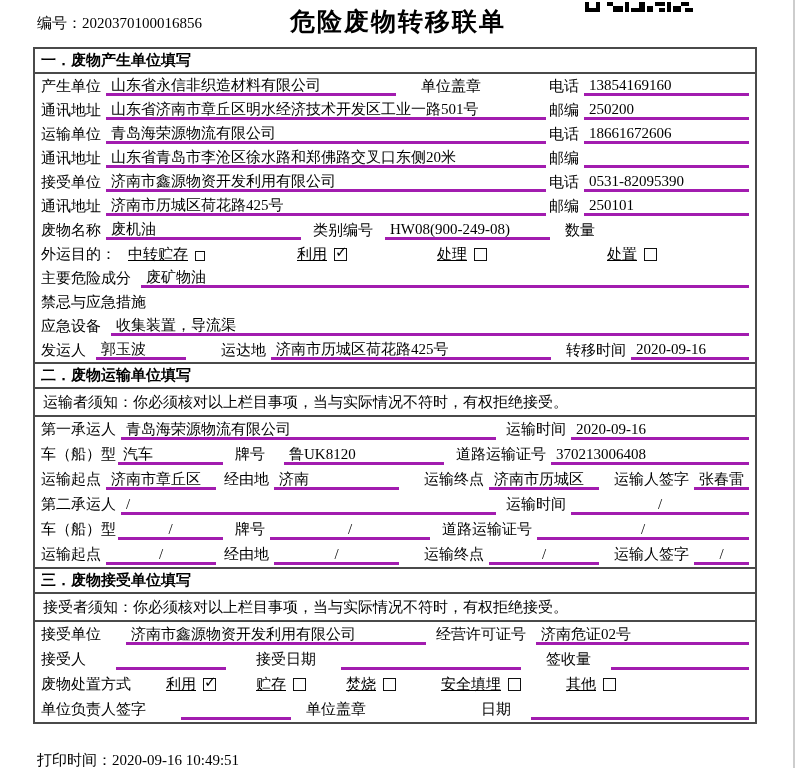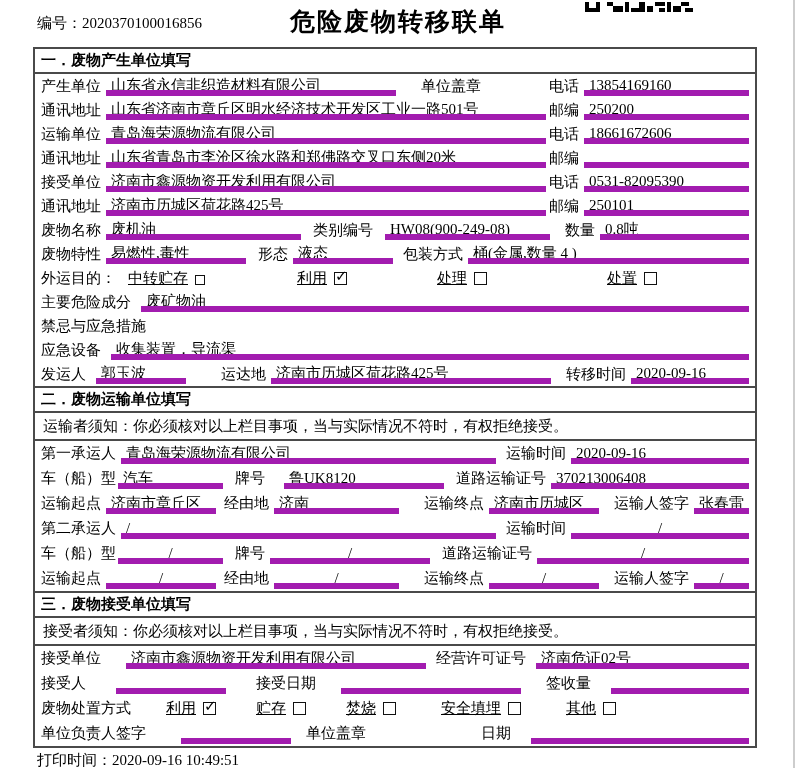--- a/index.html
+++ b/index.html
@@ -18,21 +18,21 @@
   .form { position: absolute; left: 33px; top: 47px; width: 724px; border: 2px solid #4a4a4a; background: #fff; }
   .section { width: 100%; }
   .section + .section { border-top: 2px solid #4a4a4a; }
   .sec-title { height: 25px; line-height: 23px; padding: 0 6px; font-weight: bold; font-size: 15px;
                font-family: "DejaVu Sans", "Liberation Sans", sans-serif; border-bottom: 2px solid #4a4a4a; }
   .notice { height: 28px; line-height: 26px; padding: 0 8px; border-bottom: 2px solid #4a4a4a; font-size: 15px; white-space: nowrap; }
 
   .row { display: flex; align-items: center; height: 24px; padding: 0 6px; font-size: 15px; }
   .s2 .row, .s3 .row { height: 25px; }
   .lbl { white-space: nowrap; flex: 0 0 auto; }
-  .val { border-bottom: 6px solid #a21caf; padding: 0 5px; white-space: nowrap; overflow: hidden;
+  .val { border-bottom: 3px solid #a21caf; padding: 0 5px; white-space: nowrap; overflow: hidden;
          height: 20px; line-height: 19px; flex: 0 0 auto; }
   .fill { flex: 1 1 auto; }
   .ctr { text-align: center; }
 
   .cbg { display: flex; align-items: center; flex: 0 0 auto; text-decoration: underline; }
   .cb { width: 13px; height: 13px; border: 1.5px solid #111; margin-left: 7px; position: relative; flex: 0 0 auto; background: #fff; }
   .cb.sm { width: 10px; height: 10px; margin-top: 3px; }
   .cb .mark { position: absolute; left: 0px; top: -6px; font-size: 15px; font-weight: bold;
               font-family: "DejaVu Sans", "Liberation Sans", sans-serif; }
 
@@ -117,31 +117,22 @@
         <span class="lbl" style="margin-left:auto">邮编</span>
         <span class="val" style="width:165px;margin-left:5px">250101</span>
       </div>
 
       <div class="row">
         <span class="lbl">废物名称</span>
         <span class="val" style="width:195px;margin-left:5px">废机油</span>
         <span class="lbl" style="margin-left:12px">类别编号</span>
         <span class="val" style="width:165px;margin-left:12px">HW08(900-249-08)</span>
         <span class="lbl" style="margin-left:15px">数量</span>
-        <span class="val fill" style="margin-left:5px">0.8吨</span>
-      </div>
-
-      <div class="row">
-        <span class="lbl">废物特性</span>
-        <span class="val" style="width:140px;margin-left:5px">易燃性,毒性</span>
-        <span class="lbl" style="margin-left:12px">形态</span>
-        <span class="val" style="width:100px;margin-left:5px">液态</span>
-        <span class="lbl" style="margin-left:10px">包装方式</span>
-        <span class="val fill" style="margin-left:5px">桶(金属,数量 4 )</span>
-      </div>
+      </div>
+
 
       <div class="row">
         <span class="lbl">外运目的：</span>
         <span class="cbg" style="margin-left:12px">
           <span class="lbl">中转贮存</span>
           <span class="cb sm"></span>
         </span>
         <span class="cbg" style="margin-left:92px">
           <span class="lbl">利用</span>
           <span class="cb">

